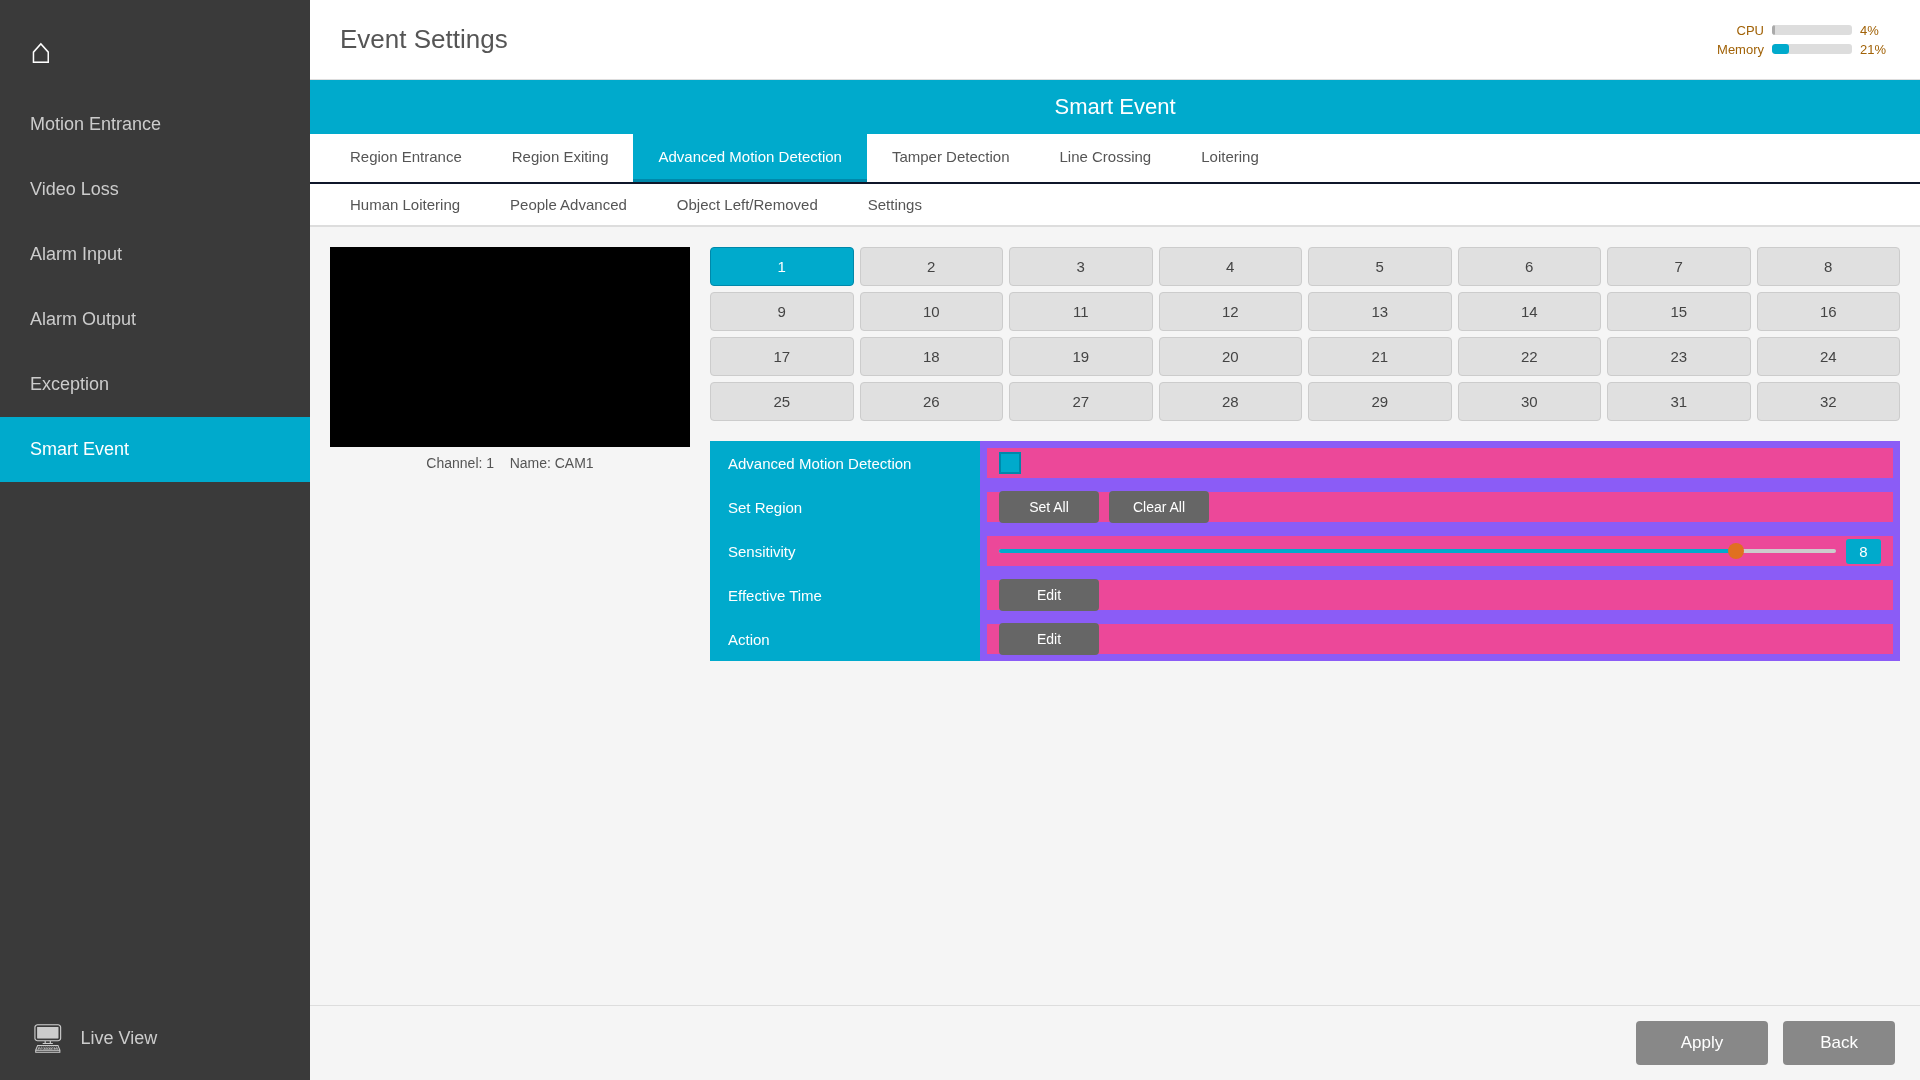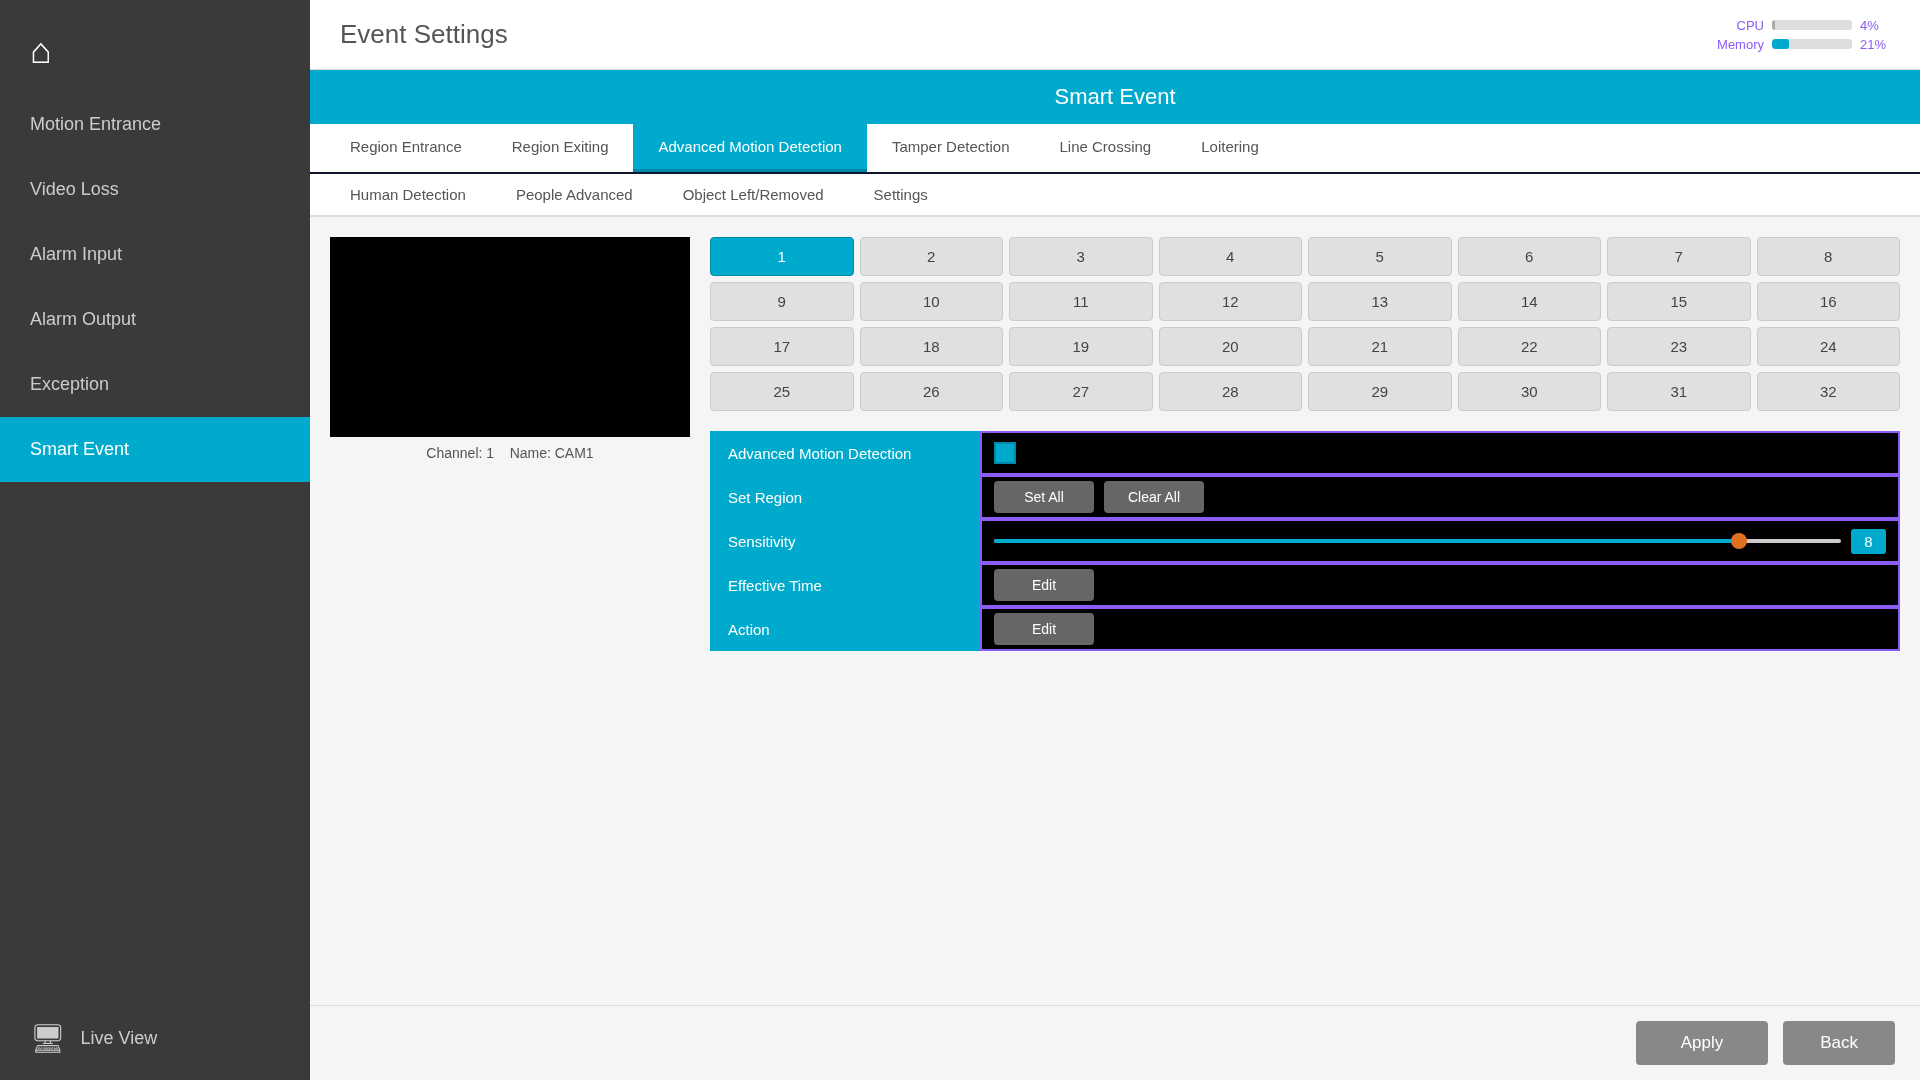--- a/index.html
+++ b/index.html
@@ -62,33 +62,33 @@
     }
 
     
     .header {
       background: #fff;
       padding: 18px 30px;
       display: flex;
       align-items: center;
       justify-content: space-between;
       border-bottom: 1px solid #ddd;
-      height: 70px;
+      height: 80px;
     }
     .header-title {
       font-size: 26px;
       color: #555;
       font-weight: normal;
     }
     .sys-info {
       display: flex;
       flex-direction: column;
       gap: 4px;
       font-size: 13px;
-      color: #8b5cf6;
+      color: #a16207;
     }
     .sys-row {
       display: flex;
       align-items: center;
       gap: 8px;
     }
     .sys-label { width: 55px; text-align: right; }
     .progress-bar-bg {
       width: 80px;
       height: 10px;
@@ -231,27 +231,27 @@
       font-size: 15px;
       padding: 10px 18px;
       width: 270px;
       min-width: 270px;
       height: 44px;
       display: flex;
       align-items: center;
     }
     .settings-control {
       flex: 1;
-      background: #000000;
+      background: #ec4899;
       padding: 6px 12px;
       height: 44px;
       display: flex;
       align-items: center;
       gap: 10px;
-      border: 2px solid #8b5cf6;
+      border: 7px solid #8b5cf6;
     }
     .checkbox-blue {
       width: 22px;
       height: 22px;
       background: #00aacc;
       border: 2px solid #0088aa;
       cursor: pointer;
     }
     .btn-dark {
       padding: 8px 22px;
@@ -408,21 +408,21 @@
       <div class="tab">
         <span>Line Crossing</span>
       </div>
       <div class="tab">
         <span>Loitering</span>
       </div>
     </div>
 
     <div class="tabs-row-2">
       <div class="tab2">
-        <span>Human Detection</span>
+        <span>Human Loitering</span>
       </div>
       <div class="tab2">
         <span>People Advanced</span>
       </div>
       <div class="tab2">
         <span>Object Left/Removed</span>
       </div>
       <div class="tab2">
         <span>Settings</span>
       </div>

